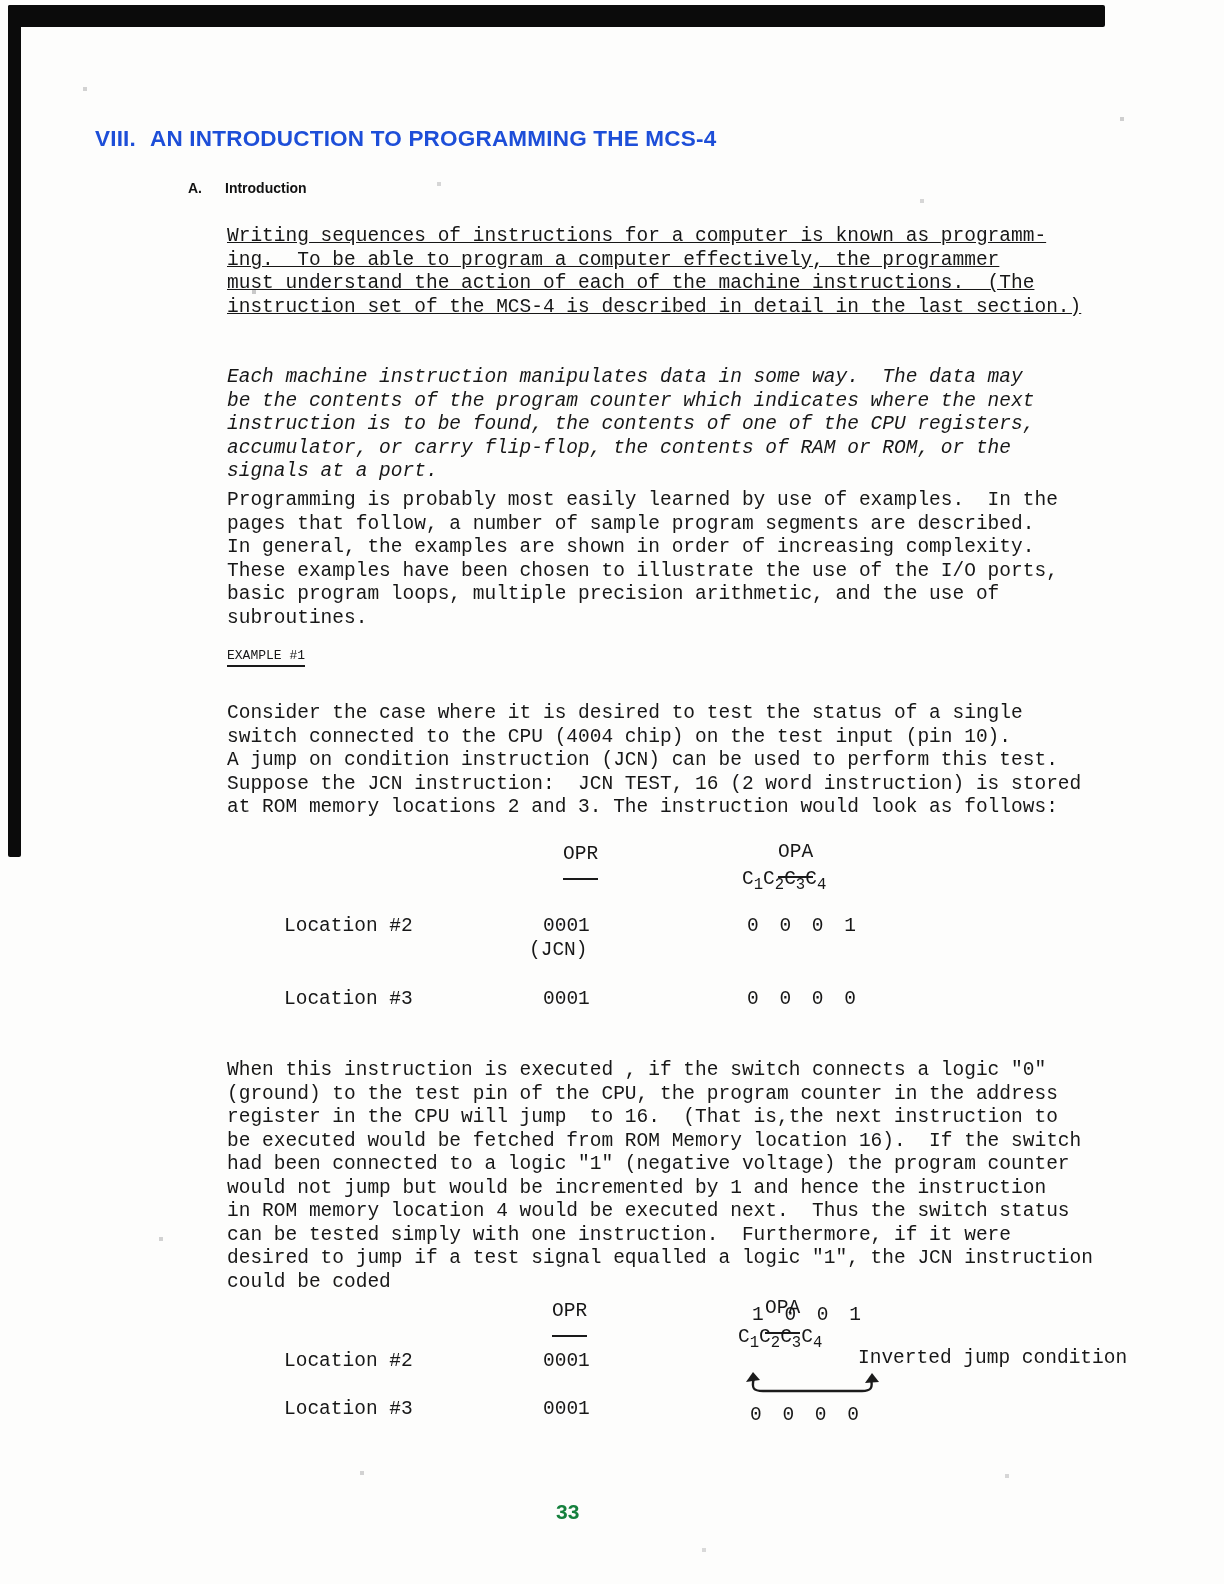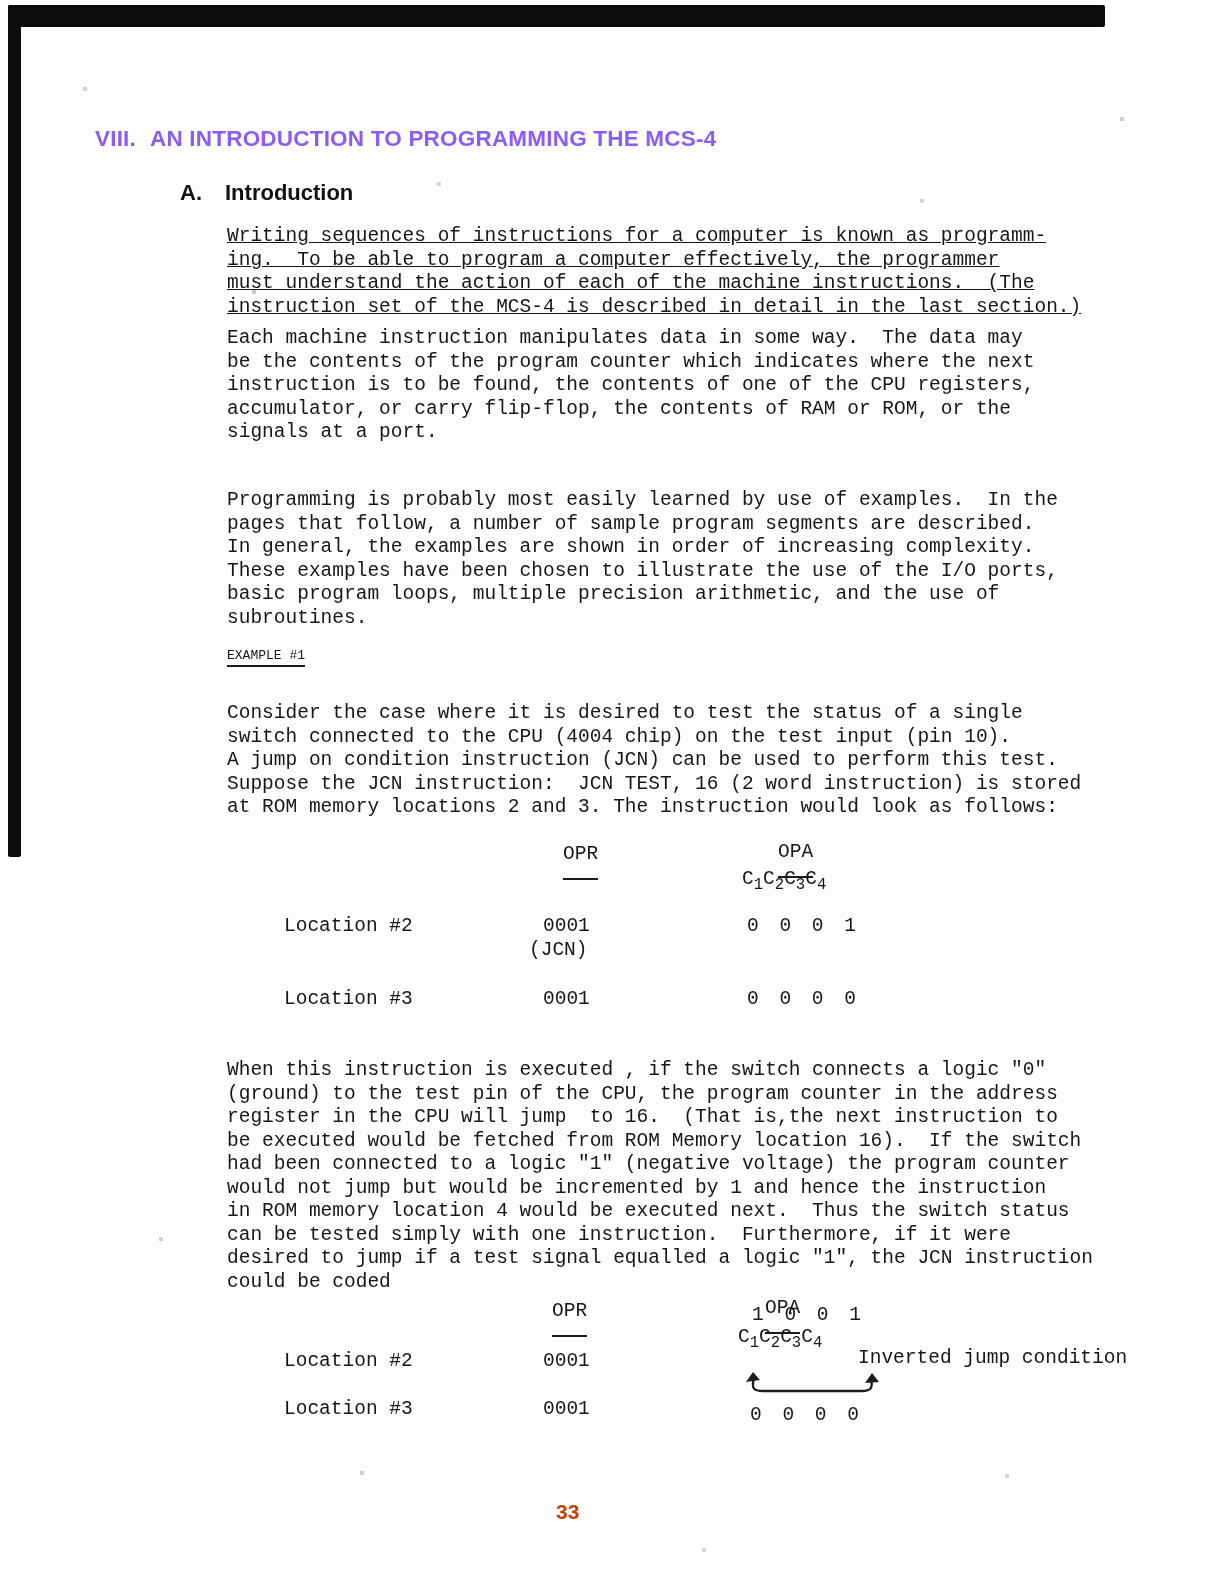--- a/index.html
+++ b/index.html
@@ -13,28 +13,28 @@
   }
   
   .scan-bar-top{position:absolute;left:8px;top:5px;width:1097px;height:22px;background:#0b0b0b;border-radius:2px;}
   .scan-bar-left{position:absolute;left:8px;top:5px;width:13px;height:852px;background:#0b0b0b;border-radius:2px;}
   .scan-noise{position:absolute;left:0;top:0;width:2px;height:2px;background:transparent;
     box-shadow:253px 291px 0 1px #c9c9c9, 84px 88px 0 1px #d2d2d2, 438px 183px 0 1px #d6d6d6,
                921px 200px 0 1px #d6d6d6, 1121px 118px 0 1px #cfcfcf, 361px 1472px 0 1px #d2d2d2,
                1006px 1475px 0 1px #d6d6d6, 160px 1238px 0 1px #d2d2d2, 703px 1549px 0 1px #d9d9d9;}
   
   .h1{position:absolute;left:95px;top:126px;font-family:"Liberation Sans",sans-serif;
-      font-weight:bold;font-size:22.5px;letter-spacing:.2px;color:#8b5cf6;white-space:nowrap;}
+      font-weight:bold;font-size:22.5px;letter-spacing:.2px;color:#1d4ed8;white-space:nowrap;}
   .h1 .sec-title{margin-left:14px;}
-  .h2{position:absolute;left:180px;top:180px;font-family:"Liberation Sans",sans-serif;
-      font-weight:bold;font-size:22px;color:#111;white-space:nowrap;}
+  .h2{position:absolute;left:188px;top:180px;font-family:"Liberation Sans",sans-serif;
+      font-weight:bold;font-size:14px;color:#111;white-space:nowrap;}
   .h2 .sub-title{margin-left:23px;}
   
   .para{position:absolute;left:227px;font-size:19.5px;line-height:23.5px;white-space:pre;}
-  .p1{top:225px;text-decoration:underline;} .p2{top:327px;} .p3{top:489px;} .p4{top:702px;} .p5{top:1059px;}
+  .p1{top:225px;text-decoration:underline;} .p2{top:366px;font-style:italic;} .p3{top:489px;} .p4{top:702px;} .p5{top:1059px;}
   .example-heading{position:absolute;left:227px;top:648px;font-size:13px;
       display:inline-block;border-bottom:2px solid #1a1a1a;padding-bottom:2px;white-space:pre;}
   
   .cell{position:absolute;font-size:19.5px;line-height:23.5px;white-space:pre;}
   .col-underline{border-bottom:2px solid #1a1a1a;padding-bottom:11px;}
   .opa-bits{letter-spacing:4.5px;}
   sub{font-size:.8em;vertical-align:-0.3em;letter-spacing:0;}
   
   .t1-opr-h{left:563px;top:843px;} .t1-opa-h{left:778px;top:841px;} .t1-cbits{left:742px;top:868px;}
   .t1-r1-label{left:284px;top:915px;} .t1-r1-opr{left:543px;top:915px;} .t1-r1-opa{left:747px;top:915px;}
@@ -42,21 +42,21 @@
   .t1-r2-label{left:284px;top:988px;} .t1-r2-opr{left:543px;top:988px;} .t1-r2-opa{left:747px;top:988px;}
   .t1-r2-note{left:536px;top:1012px;}
   
   .t2-opr-h{left:552px;top:1300px;} .t2-opa-h{left:765px;top:1297px;} .t2-cbits{left:738px;top:1326px;}
   .t2-r1-label{left:284px;top:1350px;} .t2-r1-opr{left:543px;top:1350px;} .t2-r1-opa{left:752px;top:1304px;}
   .t2-r1-anno{left:858px;top:1347px;}
   .t2-arrow{position:absolute;left:742px;top:1370px;width:150px;height:28px;}
   .t2-r2-label{left:284px;top:1398px;} .t2-r2-opr{left:543px;top:1398px;} .t2-r2-opa{left:750px;top:1404px;}
   
   .page-number{position:absolute;left:556px;top:1500px;font-family:"Liberation Sans",sans-serif;
-      font-weight:bold;font-size:21px;color:#c2410c;}
+      font-weight:bold;font-size:21px;color:#15803d;}
 </style>
 </head>
 <body>
 
 <div class="page">
 
   <div class="scan-bar-top"></div>
   <div class="scan-bar-left"></div>
   <div class="scan-noise"></div>
 

